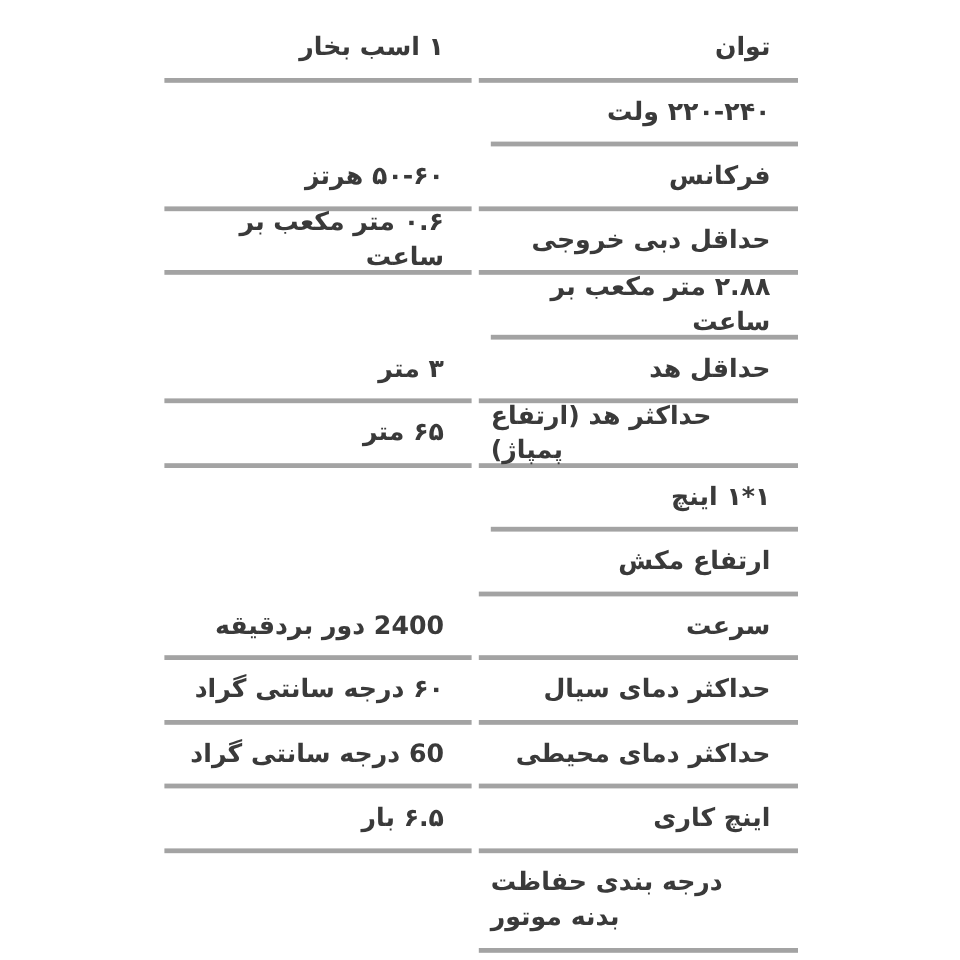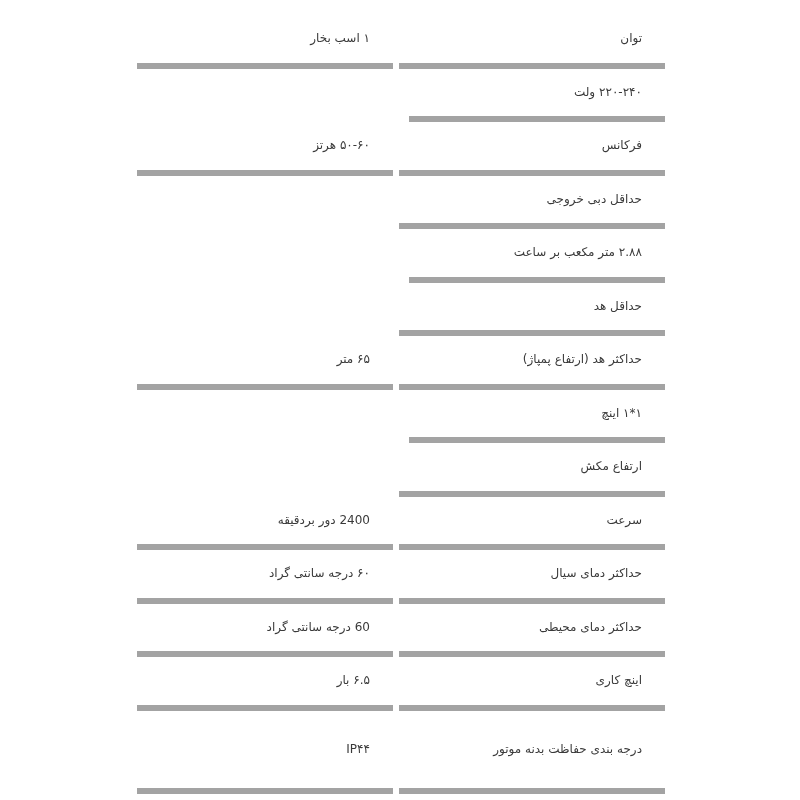--- a/index.html
+++ b/index.html
@@ -27,30 +27,31 @@
       flex-direction: row;
       height: 53.5px;
     }
     .spec-row.tall {
       height: 83px;
     }
     .cell {
       display: flex;
       align-items: center;
       box-sizing: border-box;
-      border-bottom: 6px solid #a3a3a3;
-      font-size: 12px;
+      border-bottom: 4px solid #a3a3a3;
+      font-size: 21px;
       line-height: 29px;
+      font-weight: bold;
     }
     .cell.label {
       width: 266px;
       margin-left: 6px;
       padding-right: 23px;
       padding-left: 10px;
-      text-align: right;
+      text-align: left;
     }
     .cell.value {
       width: 256px;
       padding-right: 23px;
       text-align: right;
     }
   </style>
 </head>
 <body>
 
@@ -61,26 +62,28 @@
   </div>
   <div class="spec-row">
     <div class="cell value">۲۲۰-۲۴۰ ولت</div>
   </div>
   <div class="spec-row">
     <div class="cell label">فرکانس</div>
     <div class="cell value">۵۰-۶۰ هرتز</div>
   </div>
   <div class="spec-row">
     <div class="cell label">حداقل دبی خروجی</div>
+    <div class="cell value">۰.۶ متر مکعب بر ساعت</div>
   </div>
   <div class="spec-row">
     <div class="cell value">۲.۸۸ متر مکعب بر ساعت</div>
   </div>
   <div class="spec-row">
     <div class="cell label">حداقل هد</div>
+    <div class="cell value">۳ متر</div>
   </div>
   <div class="spec-row">
     <div class="cell label">حداکثر هد (ارتفاع پمپاژ)</div>
     <div class="cell value">۶۵ متر</div>
   </div>
   <div class="spec-row">
     <div class="cell value">۱*۱ اینچ</div>
   </div>
   <div class="spec-row">
     <div class="cell label">ارتفاع مکش</div>
@@ -96,15 +99,14 @@
   <div class="spec-row">
     <div class="cell label">حداکثر دمای محیطی</div>
     <div class="cell value">60 درجه سانتی گراد</div>
   </div>
   <div class="spec-row">
     <div class="cell label">اینچ کاری</div>
     <div class="cell value">۶.۵ بار</div>
   </div>
   <div class="spec-row tall">
     <div class="cell label">درجه بندی حفاظت بدنه موتور</div>
-    <div class="cell value">IP۴۴</div>
   </div>
 </div>
 
 </body></html>

